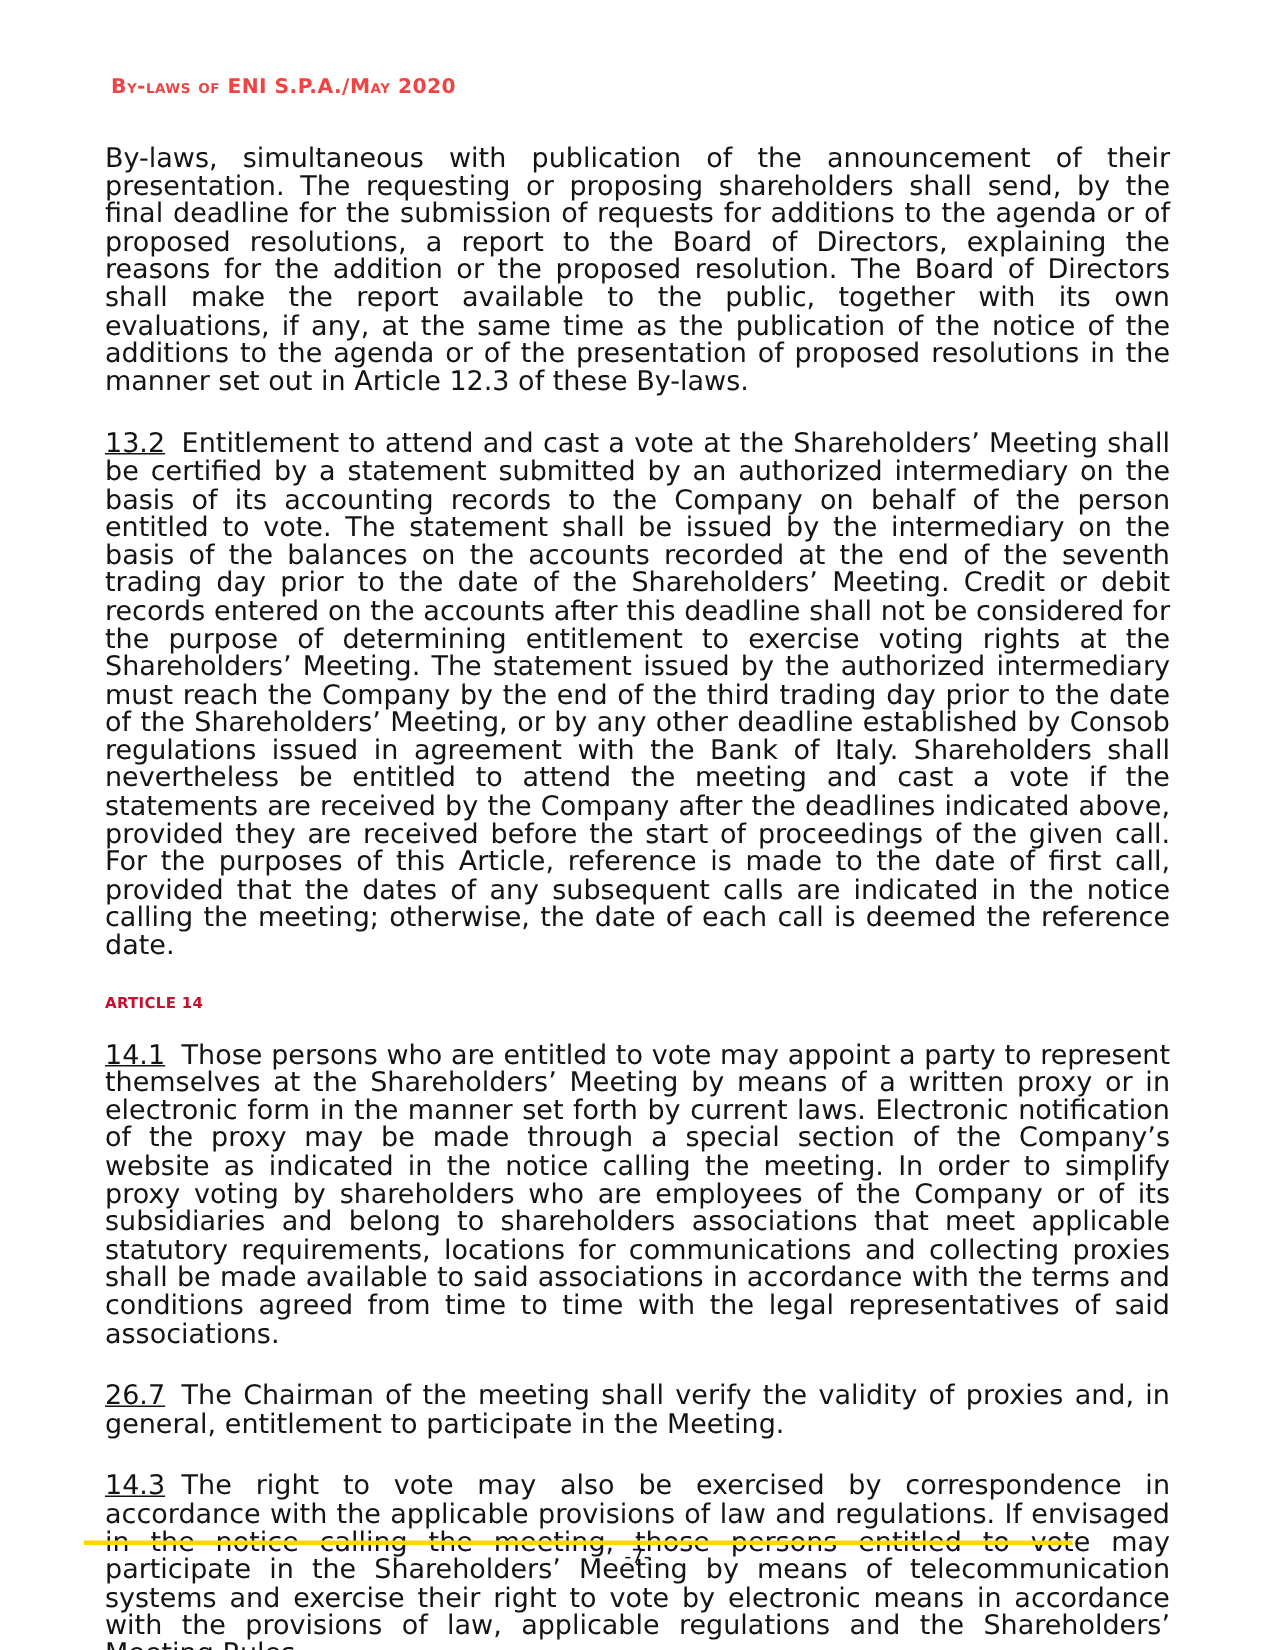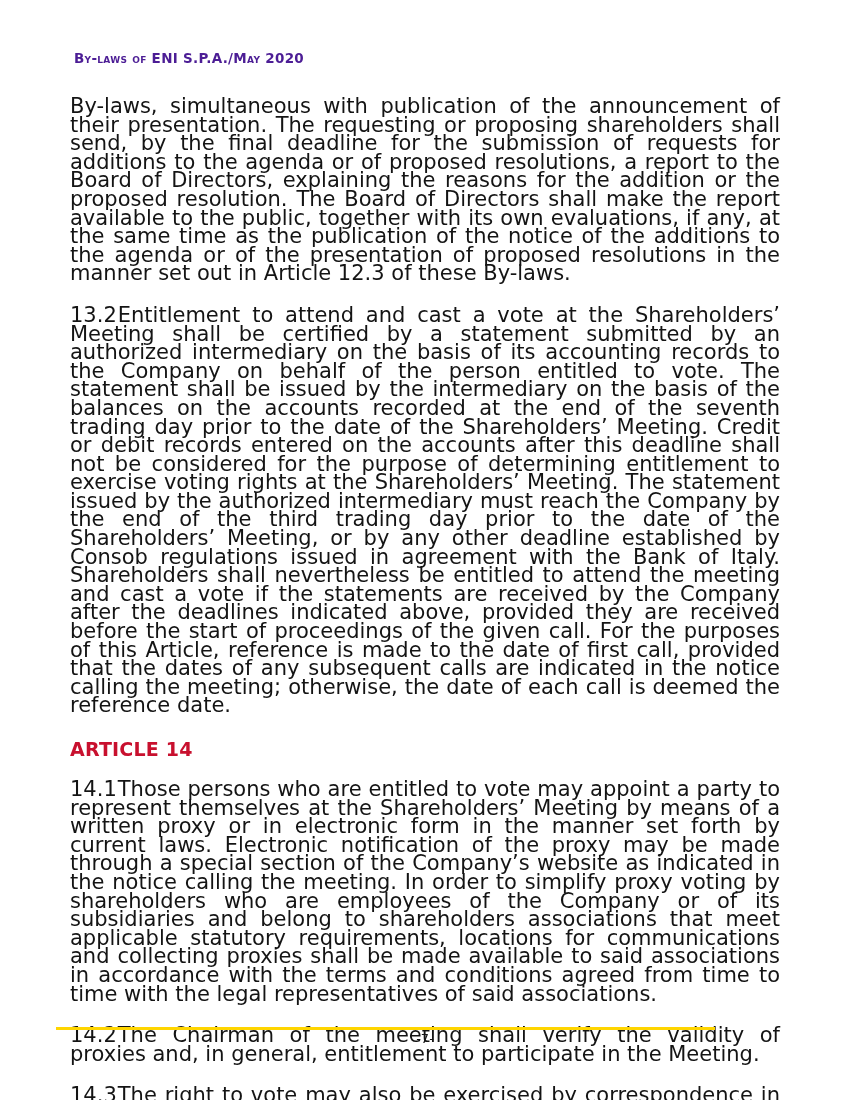--- a/index.html
+++ b/index.html
@@ -19,44 +19,45 @@
   }
   .doc-header {
     position: absolute;
     top: 50px;
     left: 74px;
     right: 70px;
     font-size: 13.5px;
     font-weight: bold;
     font-variant: small-caps;
     letter-spacing: 0.3px;
-    color: #4c1d95;
+    color: #ef4444;
   }
   .doc-body {
     position: absolute;
     top: 97px;
     left: 70px;
     width: 710px;
   }
   .para {
     margin: 0 0 23px 0;
-    font-size: 21px;
+    font-size: 18px;
     line-height: 18.6px;
     text-align: justify;
     color: #141414;
   }
   .para-num {
     display: inline;
   }
   .para-num:not(:empty) {
-    margin-right: 1px;
+    margin-right: 11px;
+    text-decoration: underline;
   }
   .article-heading {
     margin: 14px 0 20px 0;
-    font-size: 19px;
+    font-size: 10px;
     font-weight: bold;
     color: var(--accent-red, #C8102E);
     letter-spacing: 0.2px;
   }
   .footer-rule {
     position: absolute;
     top: 1027px;
     left: 56px;
     width: 659px;
     height: 3px;
@@ -89,21 +90,21 @@
       <span class="para-num">13.2</span><span>Entitlement to attend and cast a vote at the Shareholders’ Meeting shall be certified by a statement submitted by an authorized intermediary on the basis of its accounting records to the Company on behalf of the person entitled to vote. The statement shall be issued by the intermediary on the basis of the balances on the accounts recorded at the end of the seventh trading day prior to the date of the Shareholders’ Meeting. Credit or debit records entered on the accounts after this deadline shall not be considered for the purpose of determining entitlement to exercise voting rights at the Shareholders’ Meeting. The statement issued by the authorized intermediary must reach the Company by the end of the third trading day prior to the date of the Shareholders’ Meeting, or by any other deadline established by Consob regulations issued in agreement with the Bank of Italy. Shareholders shall nevertheless be entitled to attend the meeting and cast a vote if the statements are received by the Company after the deadlines indicated above, provided they are received before the start of proceedings of the given call. For the purposes of this Article, reference is made to the date of first call, provided that the dates of any subsequent calls are indicated in the notice calling the meeting; otherwise, the date of each call is deemed the reference date.</span>
     </p>
 
     <h2 class="article-heading">ARTICLE 14</h2>
 
     <p class="para">
       <span class="para-num">14.1</span><span>Those persons who are entitled to vote may appoint a party to represent themselves at the Shareholders’ Meeting by means of a written proxy or in electronic form in the manner set forth by current laws. Electronic notification of the proxy may be made through a special section of the Company’s website as indicated in the notice calling the meeting. In order to simplify proxy voting by shareholders who are employees of the Company or of its subsidiaries and belong to shareholders associations that meet applicable statutory requirements, locations for communications and collecting proxies shall be made available to said associations in accordance with the terms and conditions agreed from time to time with the legal representatives of said associations.</span>
     </p>
 
     <p class="para">
-      <span class="para-num">14.2</span><span>The Chairman of the meeting shall verify the validity of proxies and, in general, entitlement to participate in the Meeting.</span>
+      <span class="para-num">26.7</span><span>The Chairman of the meeting shall verify the validity of proxies and, in general, entitlement to participate in the Meeting.</span>
     </p>
 
     <p class="para">
       <span class="para-num">14.3</span><span>The right to vote may also be exercised by correspondence in accordance with the applicable provisions of law and regulations. If envisaged in the notice calling the meeting, those persons entitled to vote may participate in the Shareholders’ Meeting by means of telecommunication systems and exercise their right to vote by electronic means in accordance with the provisions of law, applicable regulations and the Shareholders’ Meeting Rules.</span>
     </p>
 
     <p class="para">
       <span class="para-num">18.6</span><span>The Shareholders’ Meetings are persons by the Shareholders’ Meeting Rules as</span>
     </p>
 

